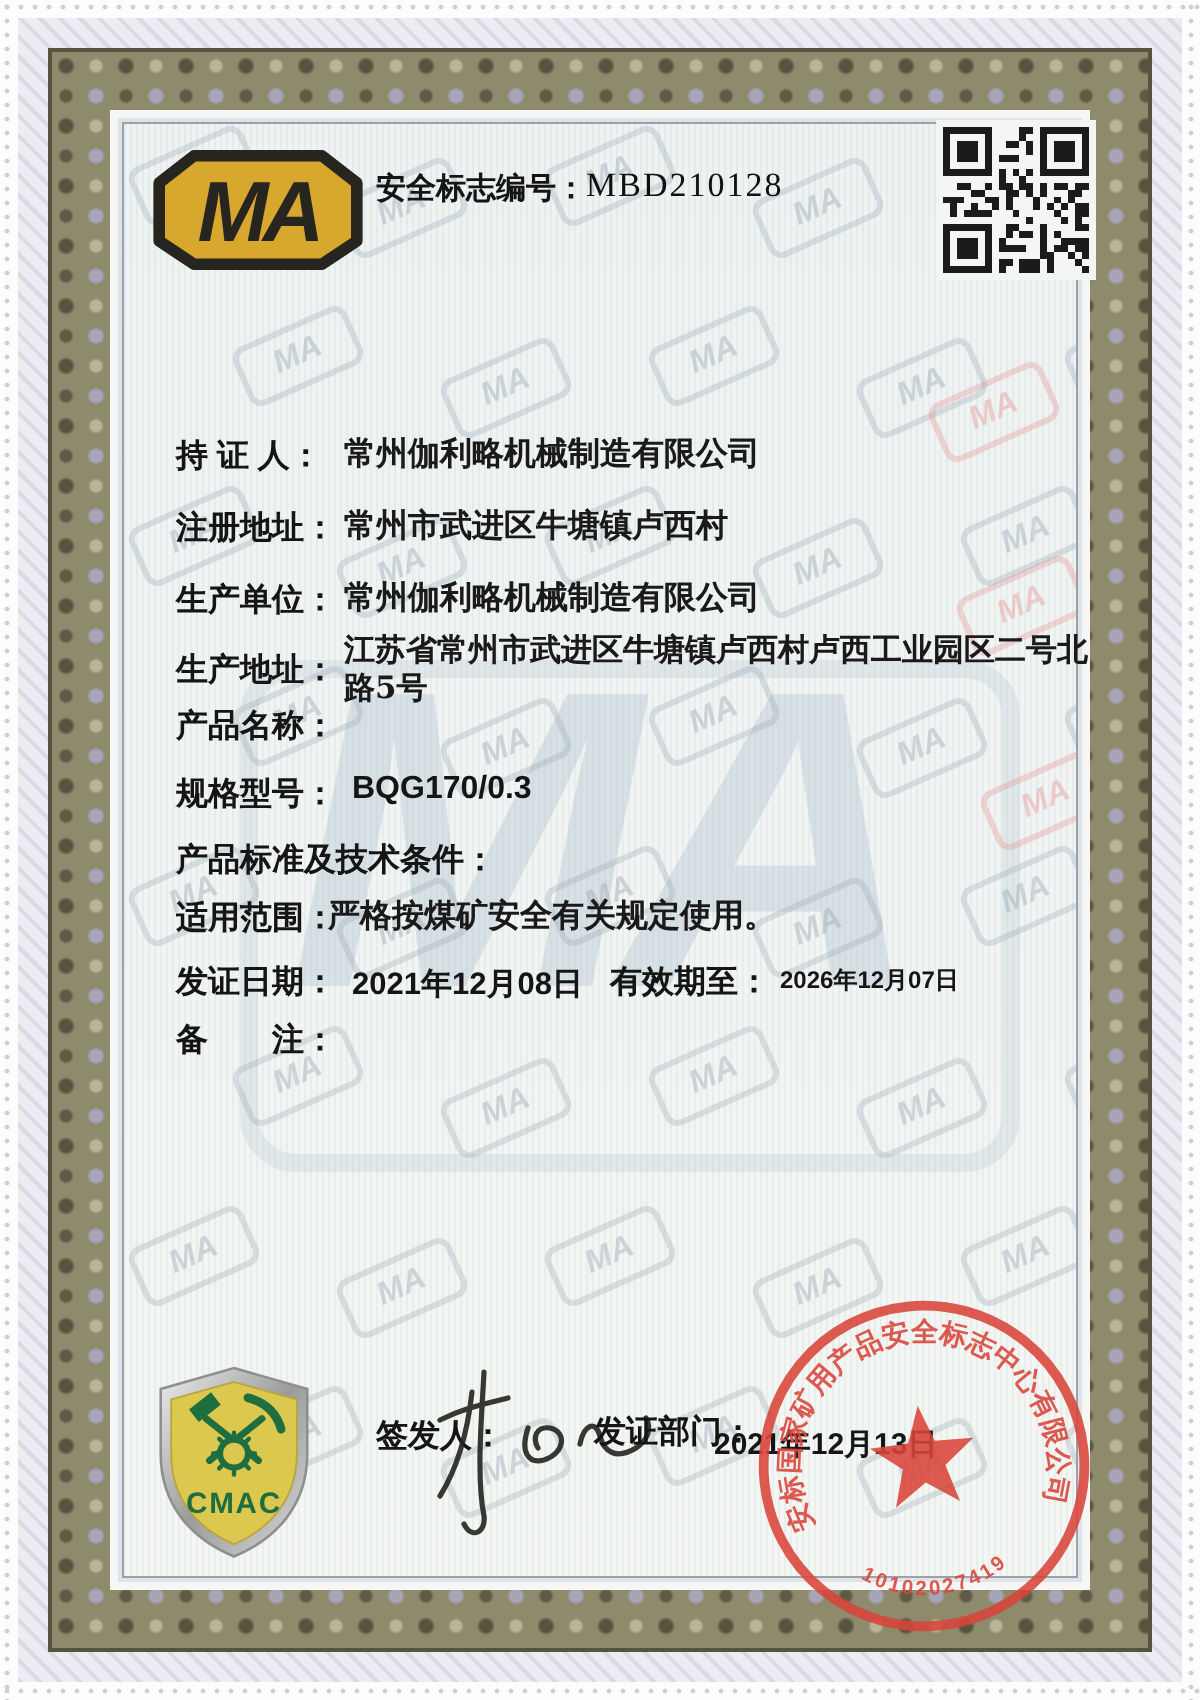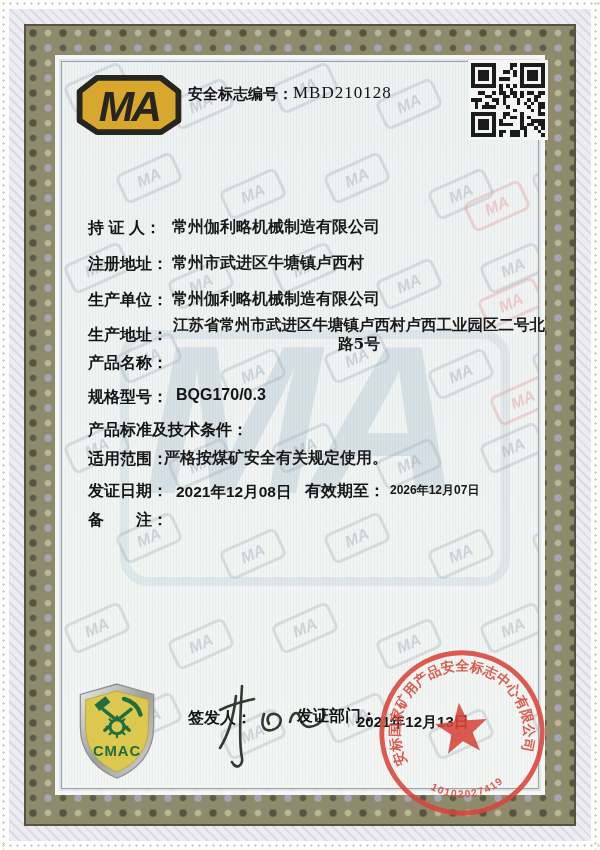--- a/index.html
+++ b/index.html
@@ -36,21 +36,21 @@
       transform:rotate(-24deg);}
   .wm.red{border-color:rgba(228,140,140,.32);color:rgba(228,140,140,.38);}
   .big-ma-box{position:absolute;left:58px;top:268px;width:372px;height:238px;
       border:9px solid rgba(178,196,208,.28);border-radius:28px;}
   .big-ma{position:absolute;left:82px;top:252px;font-size:212px;font-weight:900;font-style:italic;
       letter-spacing:-12px;color:rgba(178,196,208,.40);line-height:1;}
   
   .content{position:absolute;inset:0;z-index:2;}
   .abs{position:absolute;}
   .hei{font-weight:bold;color:#151515;}
-  .kai{font-family:"DejaVu Serif","Liberation Serif",serif;font-weight:bold;color:#1a1a1a;text-align:center;}
+  .kai{font-family:"DejaVu Serif","Liberation Serif",serif;font-weight:bold;color:#1a1a1a;}
   .certno-label{left:188px;top:85px;font-size:15px;}
   .certno-value{left:293px;top:83px;font-size:17px;letter-spacing:1px;
       font-family:"Liberation Serif","DejaVu Serif",serif;font-weight:normal;color:#111;text-align:center;}
   .title{left:0;right:0;top:139px;text-align:center;font-size:35px;font-weight:900;
       letter-spacing:3px;color:#0d0d0d;font-family:"DejaVu Serif","Liberation Serif",serif;}
   .flabel{font-size:16px;}
   .fvalue{font-size:16px;}
   .statement{left:85px;width:422px;top:545px;font-size:15px;line-height:20.5px;
       text-align:justify;text-indent:2em;}
   .sig-label{left:160px;top:708px;font-size:16px;margin-left:28px;}

